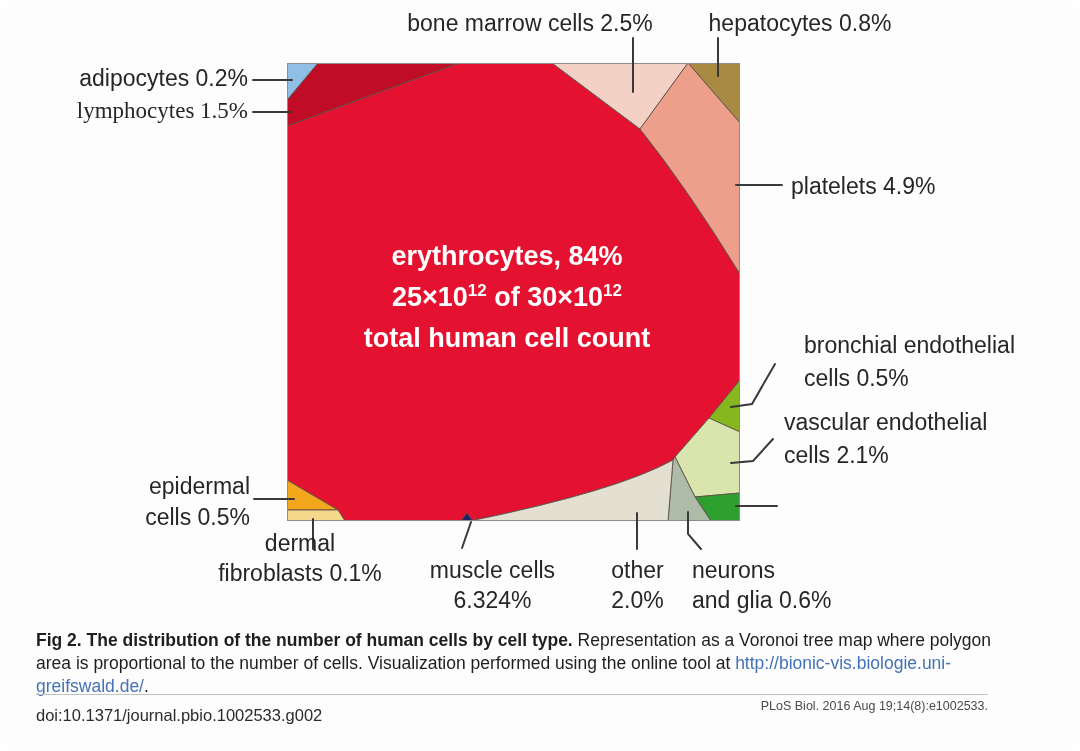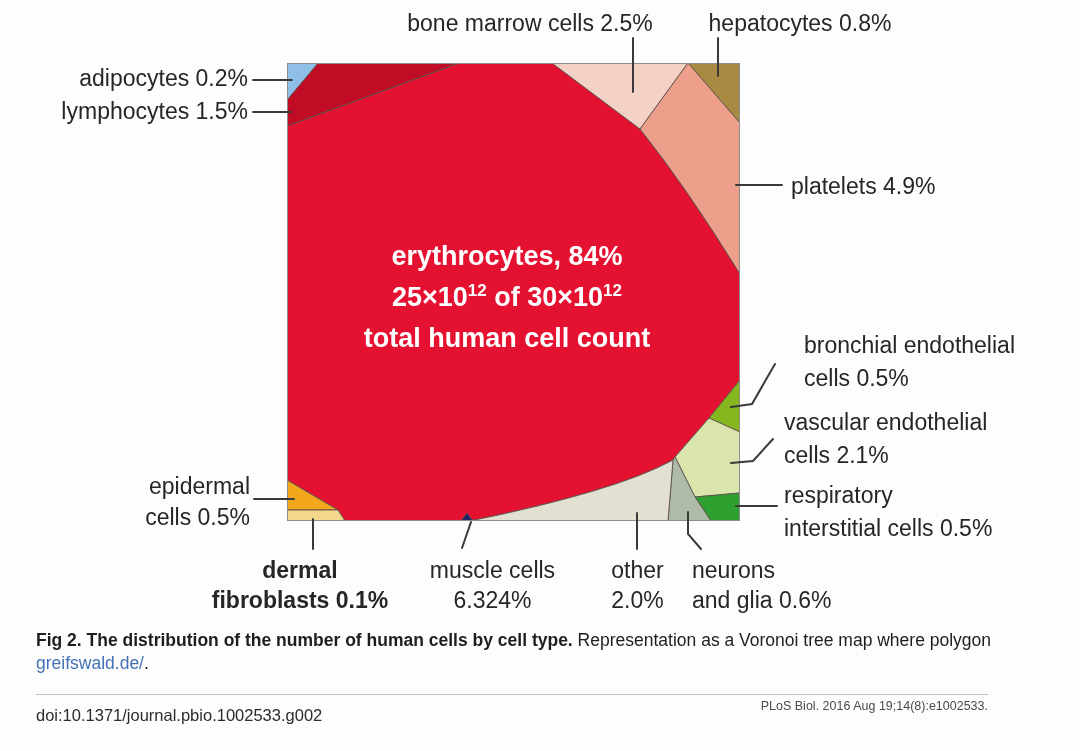--- a/index.html
+++ b/index.html
@@ -57,47 +57,46 @@
     <line class="leader" x1="254" y1="499" x2="294" y2="499"></line>
     <line class="leader" x1="313" y1="519" x2="313" y2="549"></line>
     <polyline class="leader" points="471,522 462,548"></polyline>
     <line class="leader" x1="637" y1="513" x2="637" y2="549"></line>
     <polyline class="leader" points="688,512 688,534 701,549"></polyline>
   </svg>
 
   <div class="lbl center" style="left:360px;top:8px;width:340px;">bone marrow cells 2.5%</div>
   <div class="lbl center" style="left:680px;top:8px;width:240px;">hepatocytes 0.8%</div>
   <div class="lbl right" style="left:30px;top:63px;width:218px;">adipocytes 0.2%</div>
-  <div class="lbl right" style="left:30px;top:96px;width:218px;">lymphocytes 1.5%</div>
+  <div class="lbl right" style="left:30px;top:96px;width:218px;font-family:Liberation Serif, serif;">lymphocytes 1.5%</div>
   <div class="lbl" style="left:791px;top:171px;">platelets 4.9%</div>
   <div class="lbl tall" style="left:784px;top:329px;margin-left:20px;">bronchial endothelial
 cells 0.5%</div>
   <div class="lbl tall" style="left:784px;top:406px;">vascular endothelial
 cells 2.1%</div>
-  <div class="lbl tall" style="left:784px;top:479px;">respiratory
-interstitial cells 0.5%</div>
   <div class="lbl right" style="left:60px;top:471px;width:190px;line-height:31px;">epidermal
 cells 0.5%</div>
-  <div class="lbl center" style="left:170px;top:555px;width:260px;font-weight:bold;">dermal
+  <div class="lbl center" style="left:170px;top:528px;width:260px;">dermal
 fibroblasts 0.1%</div>
   <div class="lbl center" style="left:375px;top:555px;width:235px;">muscle cells
 6.324%</div>
   <div class="lbl center" style="left:580px;top:555px;width:115px;">other
 2.0%</div>
   <div class="lbl" style="left:692px;top:555px;">neurons
 and glia 0.6%</div>
 
   <div class="center-note">
     <div>erythrocytes, 84%</div>
     <div><span>25×10</span><sup>12</sup><span> of 30×10</span><sup>12</sup></div>
     <div>total human cell count</div>
   </div>
 
   <div class="caption">
     <div><b>Fig 2. The distribution of the number of human cells by cell type.</b><span> Representation as a Voronoi tree map where polygon</span></div>
+    <div><span>area is proportional to the number of cells. Visualization performed using the online tool at </span><a class="link">http://bionic-vis.biologie.uni-</a></div>
     <div><a class="link u">greifswald.de/</a><span>.</span></div>
   </div>
 
   <div class="divider"></div>
   <div class="doi">doi:10.1371/journal.pbio.1002533.g002</div>
   <div class="journal-ref">PLoS Biol. 2016 Aug 19;14(8):e1002533.</div>
 
 </div>
 
 </body></html>

